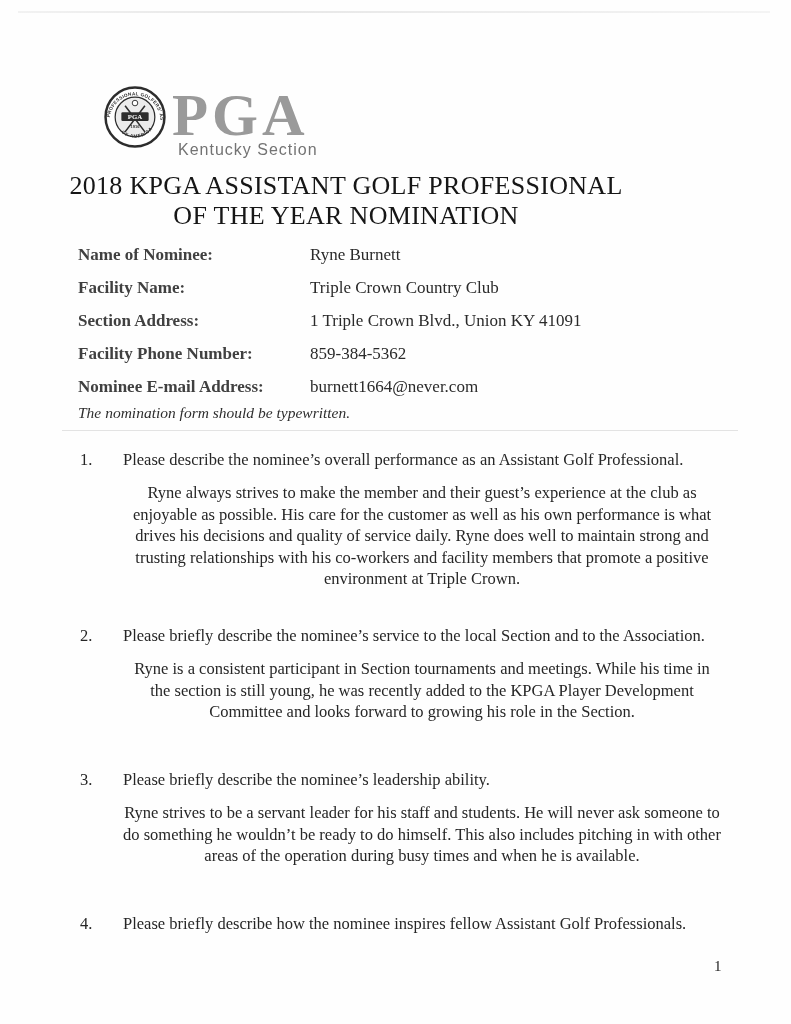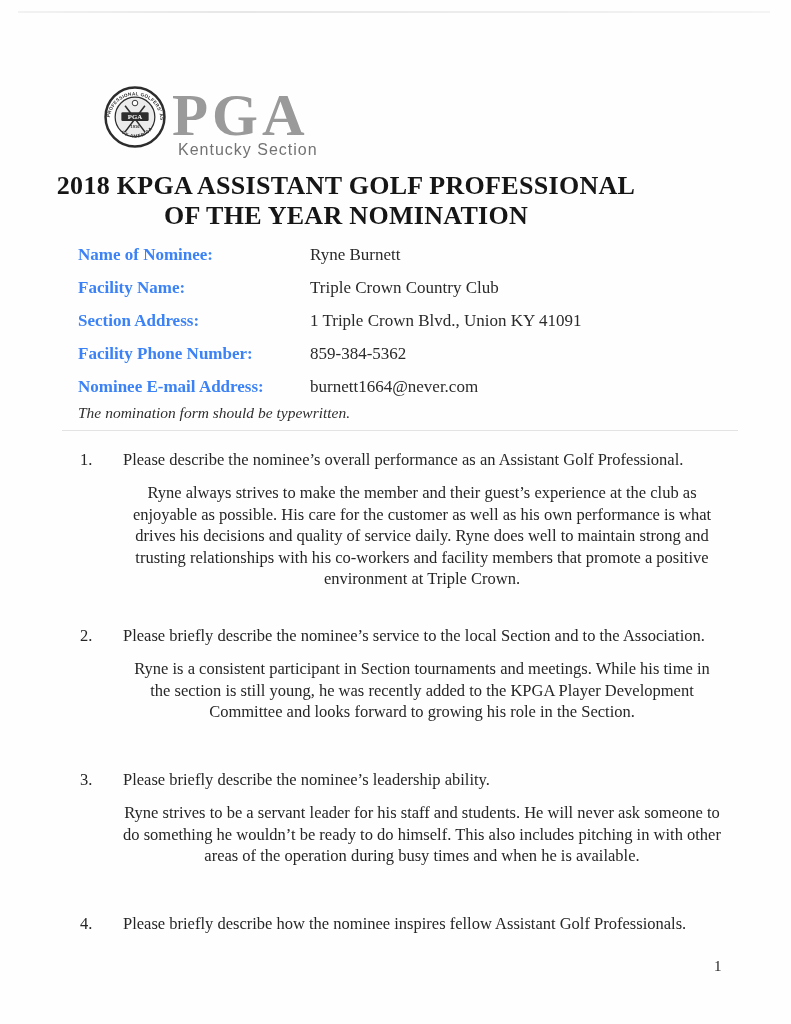--- a/index.html
+++ b/index.html
@@ -37,34 +37,34 @@
     top: 141px; left: 178px;
     font-family: "Liberation Sans", sans-serif;
     font-size: 16px;
     letter-spacing: 1px;
     color: #737373;
   }
   .doc-title {
     position: absolute;
     top: 171px; left: 0; width: 692px;
     text-align: center;
-    font-weight: bold;
+    font-weight: normal;
     font-size: 26px;
     line-height: 30px;
     color: #161616;
     letter-spacing: 0.3px;
   }
   .fields {
     position: absolute;
     top: 240px; left: 78px; width: 660px;
   }
   .field-row { position: relative; height: 33px; }
   .field-label {
     position: absolute; left: 0; top: 5px;
-    font-weight: bold; font-size: 17px; color: #3b82f6;
+    font-weight: bold; font-size: 17px; color: #404040;
   }
   .field-value {
     position: absolute; left: 232px; top: 5px;
     font-size: 17px; color: #2a2a2a; white-space: nowrap;
   }
   .typewritten-note {
     position: absolute;
     top: 404px; left: 78px;
     font-style: italic;
     font-size: 15.5px;

